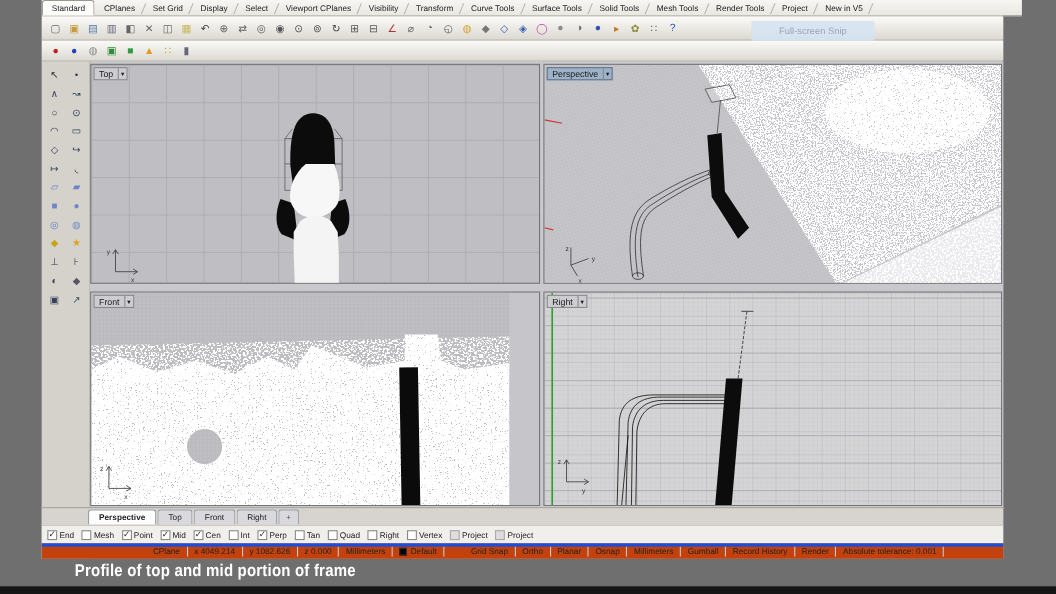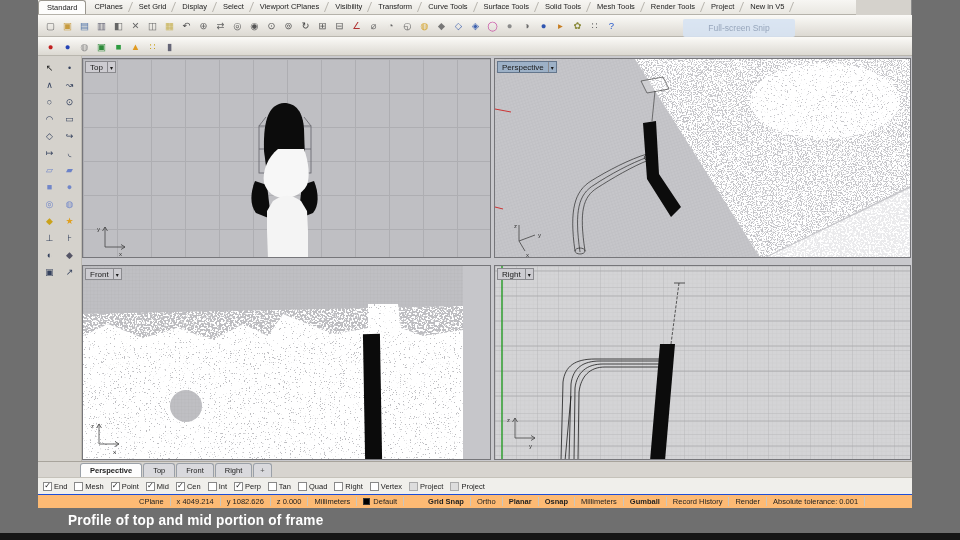--- a/index.html
+++ b/index.html
@@ -1,21 +1,21 @@
 <!DOCTYPE html>
 <html><head>
 <meta charset="utf-8">
 <style>
   *{margin:0;padding:0;box-sizing:border-box}
   html,body{width:960px;height:540px;overflow:hidden}
   body{font-family:"Liberation Sans",sans-serif;background:#6f6f6f}
   #app{position:relative;width:960px;height:540px;background:#6f6f6f}
   #window{position:absolute;left:38px;top:0;width:874px;height:508px;background:#d5d2cc;border-right:1px solid #8a8a8a}
   
-  #menubar{position:absolute;left:0;top:0;width:818px;height:15px;background:linear-gradient(#f7f6f3,#e9e7e1);border-bottom:1px solid #b5b2aa;display:flex;align-items:flex-start}
+  #menubar{position:absolute;left:0;top:0;width:891px;height:15px;background:linear-gradient(#f7f6f3,#e9e7e1);border-bottom:1px solid #b5b2aa;display:flex;align-items:center}
   .mtab{position:relative;font-size:7.5px;color:#222;padding:2px 8px 2px 8px;white-space:nowrap;cursor:default}
   .mtab::after{content:"";position:absolute;right:0;top:2px;bottom:1px;width:1px;background:#b8b5ae;transform:skewX(-22deg)}
   .mtab.active{background:#fdfdfc;border:1px solid #9a978f;border-bottom:none;border-radius:3px 3px 0 0;z-index:2}
   .mtab.active::after{display:none}
   
   .toolbar{position:absolute;left:0;width:874px;background:linear-gradient(#fbfaf7,#dcd9d2);border-bottom:1px solid #b9b6ae;display:flex;align-items:center;padding-left:4px}
   #toolbar1{top:15px;height:22px}
   #toolbar2{top:37px;height:19px}
   .icon{width:17px;height:15px;display:flex;align-items:center;justify-content:center;font-size:9.5px;color:#555;cursor:default}
   #snip{position:absolute;left:645px;top:19px;width:112px;height:18px;background:rgba(214,227,242,.88);color:#97a6bc;font-size:8.5px;display:flex;align-items:center;justify-content:center;border-radius:2px}
@@ -37,24 +37,24 @@
   #vptabs{position:absolute;left:0;top:461px;width:874px;height:16px;background:#d7d4cf;border-top:1px solid #a8a49c;display:flex;align-items:flex-end;padding-left:42px}
   .vtab{font-size:7.5px;color:#222;padding:2px 9px;border:1px solid #9aa0a8;border-bottom:none;border-radius:3px 3px 0 0;background:#d9d9dd;margin-right:1px;cursor:pointer}
   .vtab.active{background:#fdfdfd;font-weight:bold}
   .vtab.arrow{padding:2px 6px;color:#555}
   
   #osnap{position:absolute;left:0;top:477px;width:874px;height:17px;background:#f0efeb;border-top:1px solid #c5c2ba;display:flex;align-items:center;padding-left:5px;gap:7px}
   .oitem{display:flex;align-items:center;gap:2px;font-size:7.5px;color:#222;cursor:pointer}
   .cbox{width:9px;height:9px;background:#fff;border:1px solid #888;display:flex;align-items:center;justify-content:center;font-size:8px;color:#222;line-height:1}
   .cbox.dis{background:#ddd;border-color:#aaa}
   
-  #statusbar{position:absolute;left:0;top:494px;width:874px;height:14px;background:#fdba74;border-top:1px solid #1d4ed8;display:flex;align-items:center;font-size:7.5px;color:#222}
+  #statusbar{position:absolute;left:0;top:494px;width:874px;height:14px;background:#c2410c;border-top:3px solid #1d4ed8;display:flex;align-items:flex-start;font-size:7.5px;color:#222}
   #statusbar .dark{width:95px;background:#6f6f6f;border-right:1px solid #5a5a5a}
   .scell{display:flex;align-items:center;justify-content:center;padding:0 6px;border-right:1px solid #c9c6bf;white-space:nowrap;cursor:pointer}
-  .scell.bold{font-weight:bold}
+  .scell.bold{font-weight:normal}
   .scell .sw{width:7px;height:7px;background:#000;margin-right:3px;border:1px solid #333}
   .sspacer{flex:0 0 18px}
   
   #caption{position:absolute;left:68px;top:511px;color:#fff;font-size:15.5px;font-weight:bold;letter-spacing:.2px;transform:scaleX(.88);transform-origin:left center;white-space:nowrap}
   #bottomstrip{position:absolute;left:0;top:533px;width:960px;height:7px;background:#161616}
   .axlabel{font-size:6px;fill:#333;font-family:"Liberation Sans",sans-serif}
 </style>
 </head>
 <body>
 

